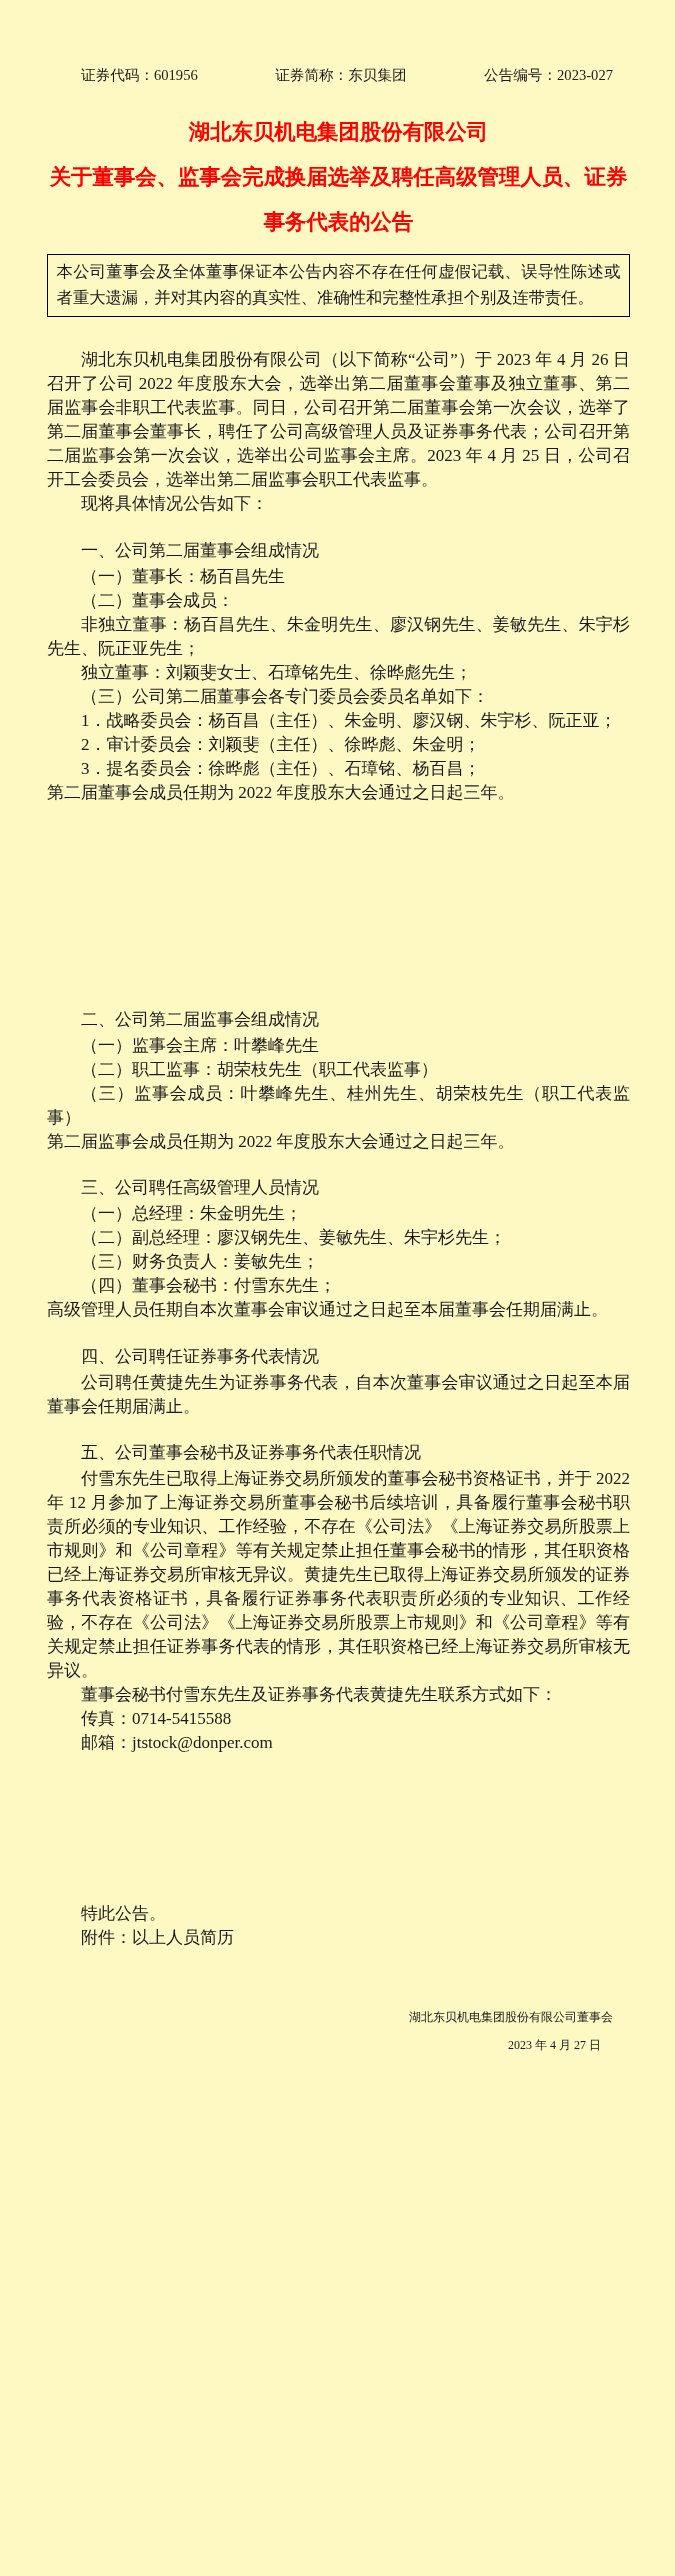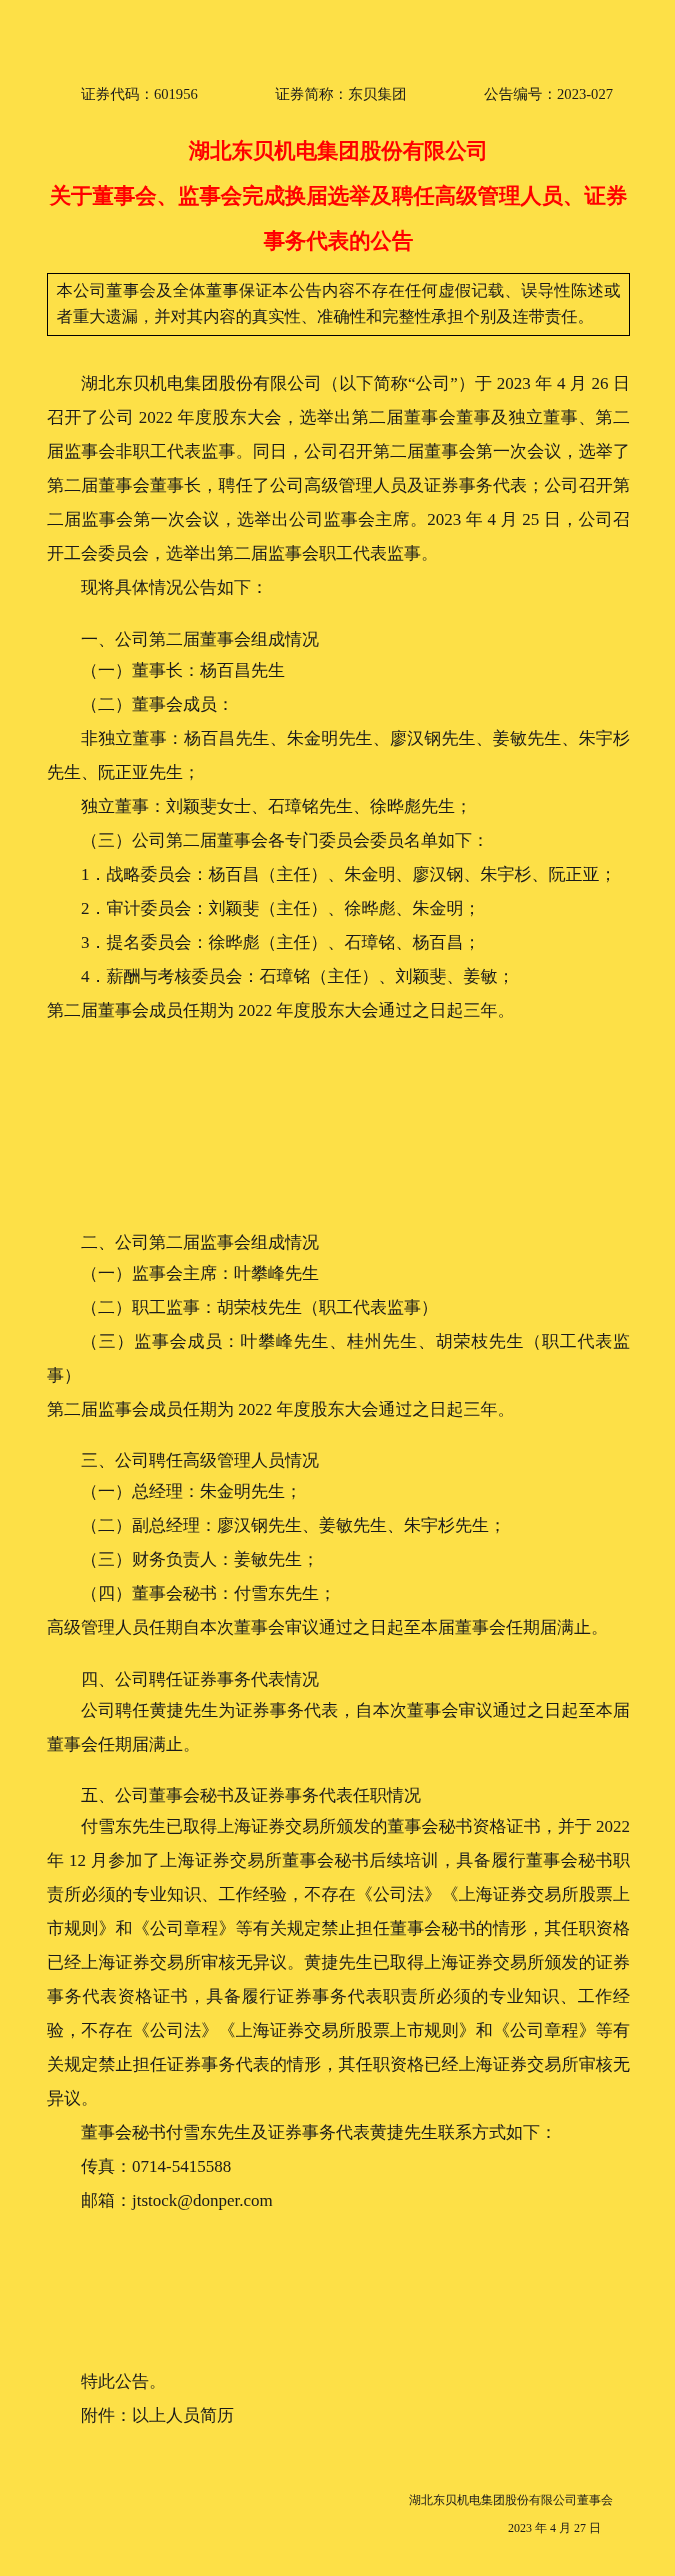--- a/index.html
+++ b/index.html
@@ -1,23 +1,23 @@
 <!DOCTYPE html>
 <html style="font-size:13.7px"><head>
 <meta charset="utf-8">
 <style>
   html, body { margin: 0; padding: 0; background: #f2f2f2; }
   .page {
     position: relative;
     width: 676px;
     height: 2576px;
     margin: 0 auto;
-    background: #fde047;
+    background: #fef9c3;
     box-sizing: border-box;
-    padding: 81px 46px 0 47px;
+    padding: 62px 46px 0 47px;
     font-family: "Liberation Serif", "DejaVu Serif", serif;
     color: #1a1a1a;
     overflow: hidden;
   }
   .header-row {
     display: flex;
     justify-content: space-between;
     align-items: baseline;
     padding: 0 17px 0 34px;
     font-size: 14.6px;
@@ -38,21 +38,21 @@
     border: 1.7px solid #000000;
     padding: 4.3px 8.6px;
     font-size: 16.3px;
     line-height: 26.6px;
     text-align: justify;
   }
   .para {
     margin: 0;
     text-align: justify;
     font-size: 17px;
-    line-height: 34px;
+    line-height: 24px;
   }
   .indent { text-indent: 2em; }
   .sec-heading {
     margin: 20.6px 0 0 0;
     font-family: "Liberation Sans", "DejaVu Sans", sans-serif;
     font-weight: normal;
     font-size: 17px;
     line-height: 28px;
     text-indent: 2em;
   }
@@ -95,21 +95,20 @@
 
   <h3 class="sec-heading">一、公司第二届董事会组成情况</h3>
   <p class="para indent">（一）董事长：杨百昌先生</p>
   <p class="para indent">（二）董事会成员：</p>
   <p class="para indent">非独立董事：杨百昌先生、朱金明先生、廖汉钢先生、姜敏先生、朱宇杉先生、阮正亚先生；</p>
   <p class="para indent">独立董事：刘颖斐女士、石璋铭先生、徐晔彪先生；</p>
   <p class="para indent">（三）公司第二届董事会各专门委员会委员名单如下：</p>
   <p class="para indent">1．战略委员会：杨百昌（主任）、朱金明、廖汉钢、朱宇杉、阮正亚；</p>
   <p class="para indent">2．审计委员会：刘颖斐（主任）、徐晔彪、朱金明；</p>
   <p class="para indent">3．提名委员会：徐晔彪（主任）、石璋铭、杨百昌；</p>
-  <p class="para indent">4．薪酬与考核委员会：石璋铭（主任）、刘颖斐、姜敏；</p>
   <p class="para">第二届董事会成员任期为 2022 年度股东大会通过之日起三年。</p>
 
   <div class="spacer-b"></div>
 
   <h3 class="sec-heading">二、公司第二届监事会组成情况</h3>
   <p class="para indent">（一）监事会主席：叶攀峰先生</p>
   <p class="para indent">（二）职工监事：胡荣枝先生（职工代表监事）</p>
   <p class="para indent">（三）监事会成员：叶攀峰先生、桂州先生、胡荣枝先生（职工代表监事）</p>
   <p class="para">第二届监事会成员任期为 2022 年度股东大会通过之日起三年。</p>
 

